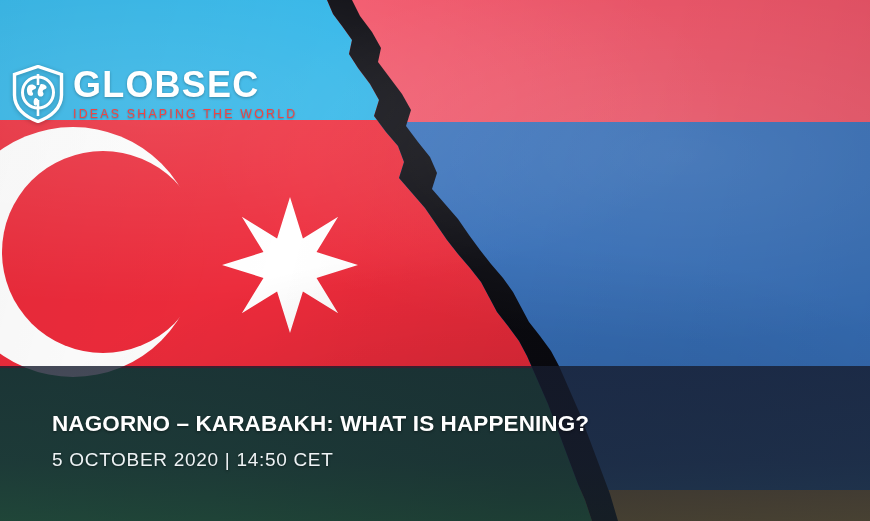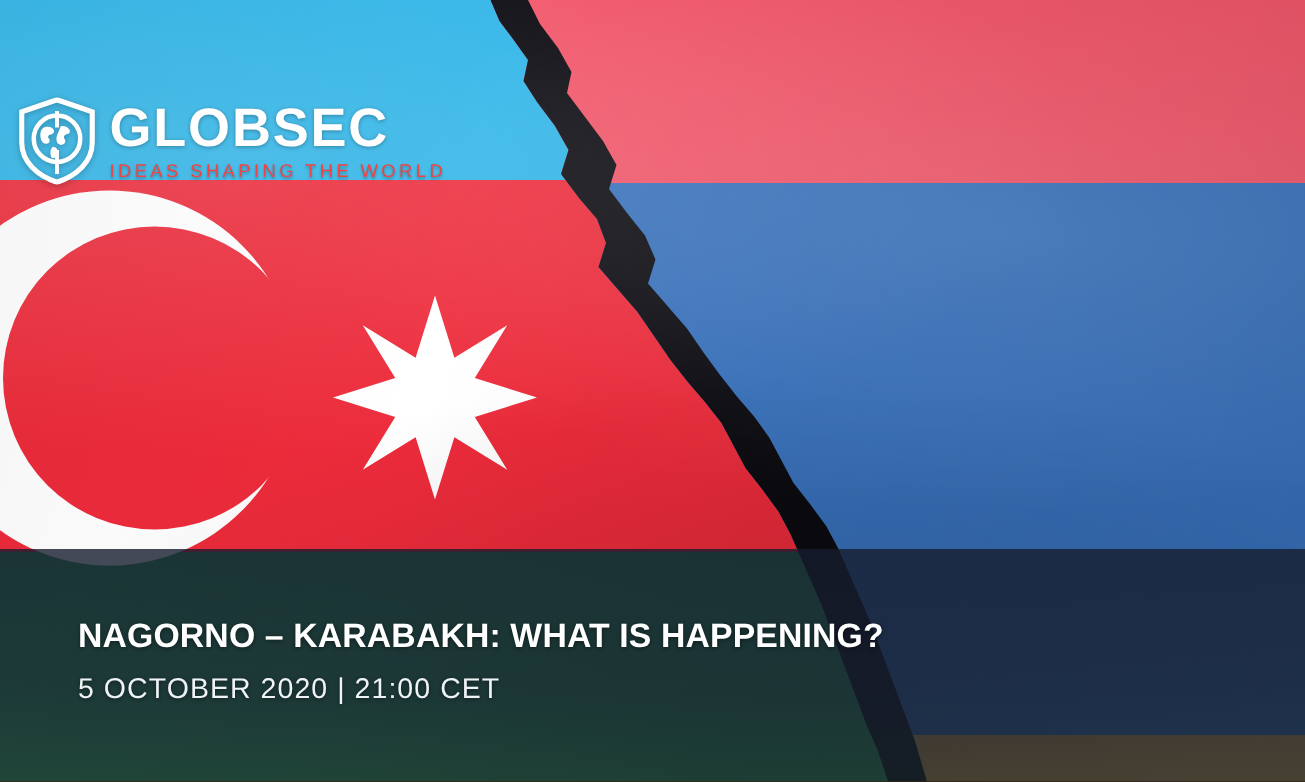--- a/index.html
+++ b/index.html
@@ -164,21 +164,21 @@
   </div>
 
   <div id="tear"></div>
 
   <div id="cloth-shade"></div>
 
   <div id="caption-overlay"></div>
 
   <div id="caption">
     <div class="cap-line">NAGORNO – KARABAKH: WHAT IS HAPPENING?</div>
-    <div id="cap-date">5 OCTOBER 2020 | 21:00 CET</div>
+    <div id="cap-date">5 OCTOBER 2020 | 14:50 CET</div>
   </div>
 
   <div id="logo">
     <svg id="logo-mark" viewBox="0 0 52 58" aria-hidden="true">
 
       <path d="M26 1.5 L49.5 9.5 L49.5 30 C49.5 43 39 52 26 56.5 C13 52 2.5 43 2.5 30 L2.5 9.5 Z" fill="none" stroke="#ffffff" stroke-width="3.4"></path>
 
       <circle cx="26" cy="27.5" r="15.5" fill="none" stroke="#ffffff" stroke-width="3"></circle>
 
       <path d="M16.5 20.5 c2.2 -1.6 5.4 -1.2 7 .6 c1.3 1.5 .1 3.2 -1.6 3.5 c-1.7 .3 -2.3 1.6 -1.3 2.8 c1.1 1.3 .4 3.1 -1.2 3.4 c-2.1 .4 -3.6 -1.1 -4.1 -3 c-.5 -2 -.9 -5.3 1.2 -7.3 Z" fill="#ffffff"></path>

